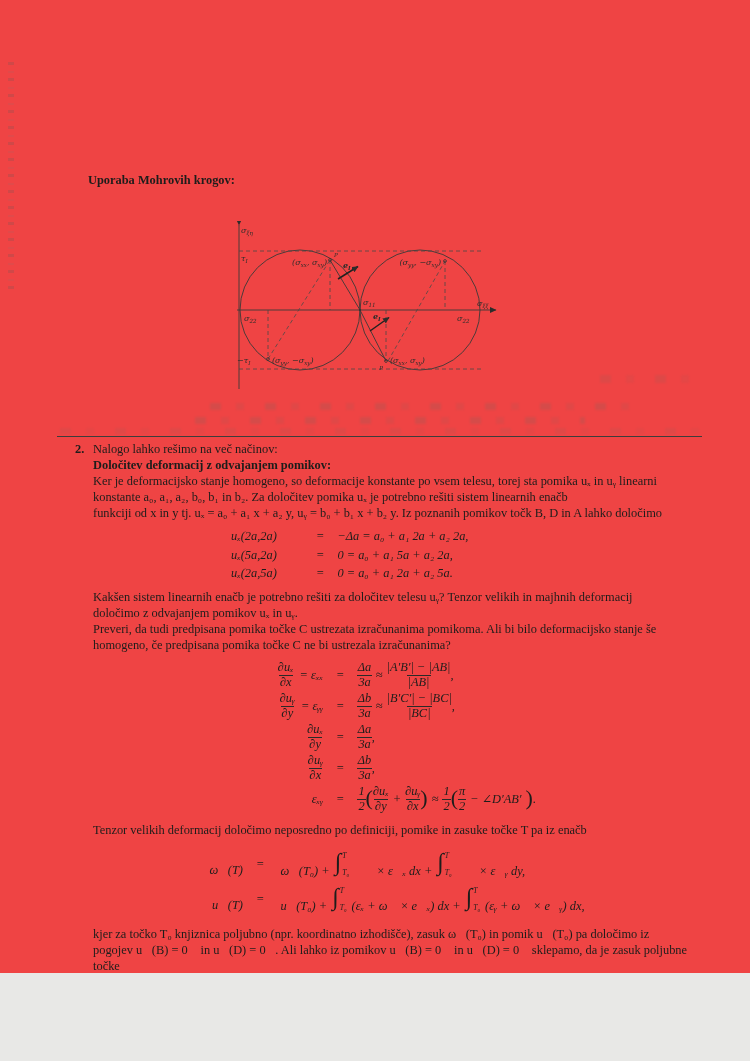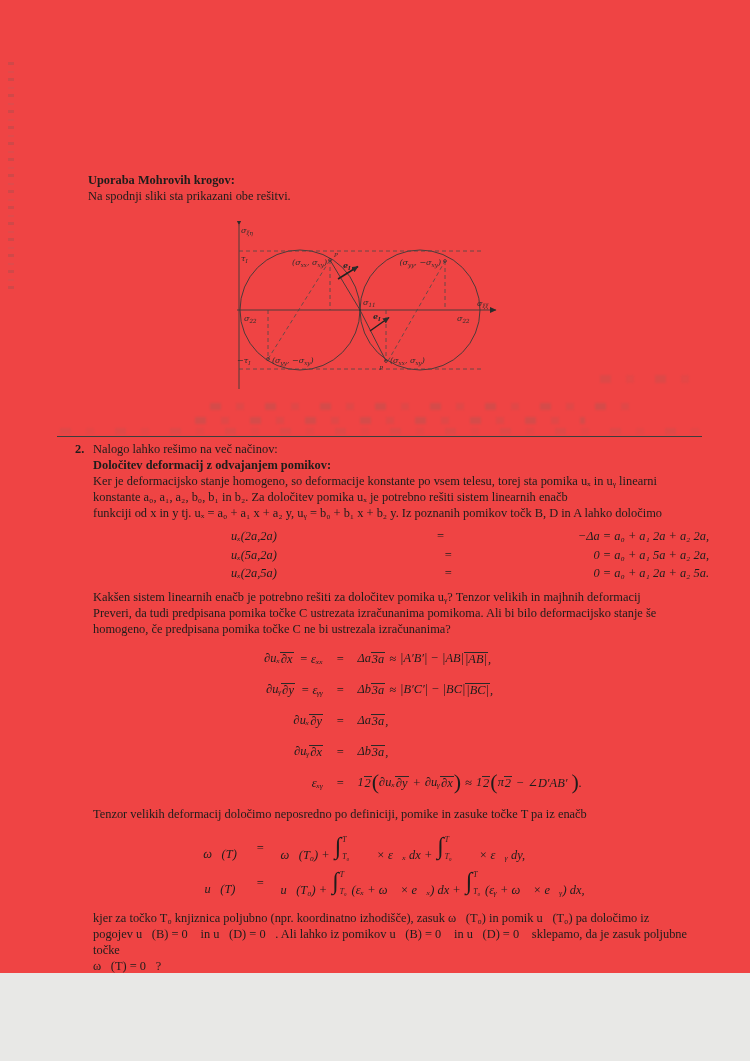--- a/index.html
+++ b/index.html
@@ -30,34 +30,34 @@
   .solid{stroke:#3a3a38;stroke-width:.9;fill:none;}
   .evec{stroke:#222220;stroke-width:1.5;fill:none;}
   
   .rule{position:absolute;left:57px;top:436px;width:645px;height:0;border-top:1.4px solid #3d3d3b;}
   .sec2{position:absolute;left:75px;top:441px;width:634px;}
   .sec-first{display:flex;}
   .secnum{width:18px;flex:0 0 18px;font-weight:bold;}
   .sec-content{margin-left:18px;}
   
   .eq1{margin:6px 0 6px 138px;}
-  .eq1 .erow{display:flex;align-items:baseline;line-height:18.5px;justify-content:space-between;}
+  .eq1 .erow{display:flex;align-items:baseline;line-height:18.5px;}
   .eq1 .elhs{display:inline-block;width:72px;text-align:left;}
   .erel{padding:0 13px;}
-  .frac{display:inline-flex;flex-direction:row;align-items:center;text-align:center;
+  .frac{display:inline-flex;flex-direction:column;align-items:center;text-align:center;
         line-height:1.12;vertical-align:middle;font-style:italic;}
   .frac .den{border-top:1px solid #2a2a28;padding:0 1px;}
   .eq2{margin:7px 0 7px 126px;font-style:italic;}
   .eq2 .erow{display:flex;align-items:center;min-height:31px;}
   .lhsbox{display:inline-flex;justify-content:flex-end;align-items:center;gap:6px;width:104px;}
   .eq2 .gap{padding:0 4px;}
   .bp{font-size:22px;font-weight:400;line-height:1;font-style:normal;transform:translateY(-1px);}
   .eq3{margin:9px 0 9px 104px;font-style:italic;}
   .eq3 .erow{display:flex;align-items:center;min-height:35px;}
-  .eq3 .elhs{display:inline-block;width:46px;text-align:center;margin-top:12px;}
+  .eq3 .elhs{display:inline-block;width:46px;text-align:right;margin-top:12px;}
   .intg{display:inline-flex;align-items:center;margin:0 2px;}
   .isym{font-size:24px;line-height:1;font-style:normal;transform:translateY(-2px);}
   .ilims{display:inline-flex;flex-direction:column;justify-content:space-between;height:26px;
          font-size:7.6px;line-height:1.1;padding:1px 0 0 1px;}
   .eq3 .t{padding:0 3px;margin-top:14px;}
   
   .footer-url{position:absolute;left:98px;top:1006px;font-family:"Liberation Sans",sans-serif;
         font-weight:bold;font-size:11px;color:#111;}
   .footer-page{position:absolute;left:622px;top:1006px;font-family:"Liberation Sans",sans-serif;
         font-weight:bold;font-size:18px;color:#111;}
@@ -66,21 +66,20 @@
 </head>
 <body>
 
 <div class="page">
 
   <div class="edge-strip"></div>
   <div class="smudge s4"></div>
 
   <div class="intro">
     <div class="b">Uporaba Mohrovih krogov:</div>
-    <div>Na spodnji sliki sta prikazani obe rešitvi.</div>
   </div>
 
   <svg class="mohr" viewBox="0 0 340 180">
     <defs>
       <marker id="ah" markerWidth="9" markerHeight="8" refX="6" refY="3" orient="auto" markerUnits="userSpaceOnUse">
         <path d="M0,0 L6.5,3 L0,6 z" fill="#2d2d2b"></path>
       </marker>
     </defs>
 
     <line class="solid" x1="59" y1="4" x2="59" y2="168" marker-start="url(#ah)" transform=""></line>
@@ -154,21 +153,22 @@
           <span class="erel">=</span>
           <span>0 = a₀ + a₁ 5a + a₂ 2a,</span>
         </div>
         <div class="erow">
           <span class="elhs">uₓ(2a,5a)</span>
           <span class="erel">=</span>
           <span>0 = a₀ + a₁ 2a + a₂ 5a.</span>
         </div>
       </div>
 
-      <div>Kakšen sistem linearnih enačb je potrebno rešiti za določitev pomika uᵧ?  Tenzor velikih in majhnih deformacij</div>
+      <div>Kakšen sistem linearnih enačb je potrebno rešiti za določitev telesu uᵧ?  Tenzor velikih in majhnih deformacij</div>
+      <div>določimo z odvajanjem pomikov uₓ in uᵧ.</div>
       <div>Preveri, da tudi predpisana pomika točke C ustrezata izračunanima pomikoma. Ali bi bilo deformacijsko stanje še</div>
       <div>homogeno, če predpisana pomika točke C ne bi ustrezala izračunanima?</div>
 
       <div class="eq2">
         <div class="erow">
           <span class="lhsbox">
             <span class="frac">
                 <span>∂uₓ</span>
                 <span class="den">∂x</span>
               </span>

